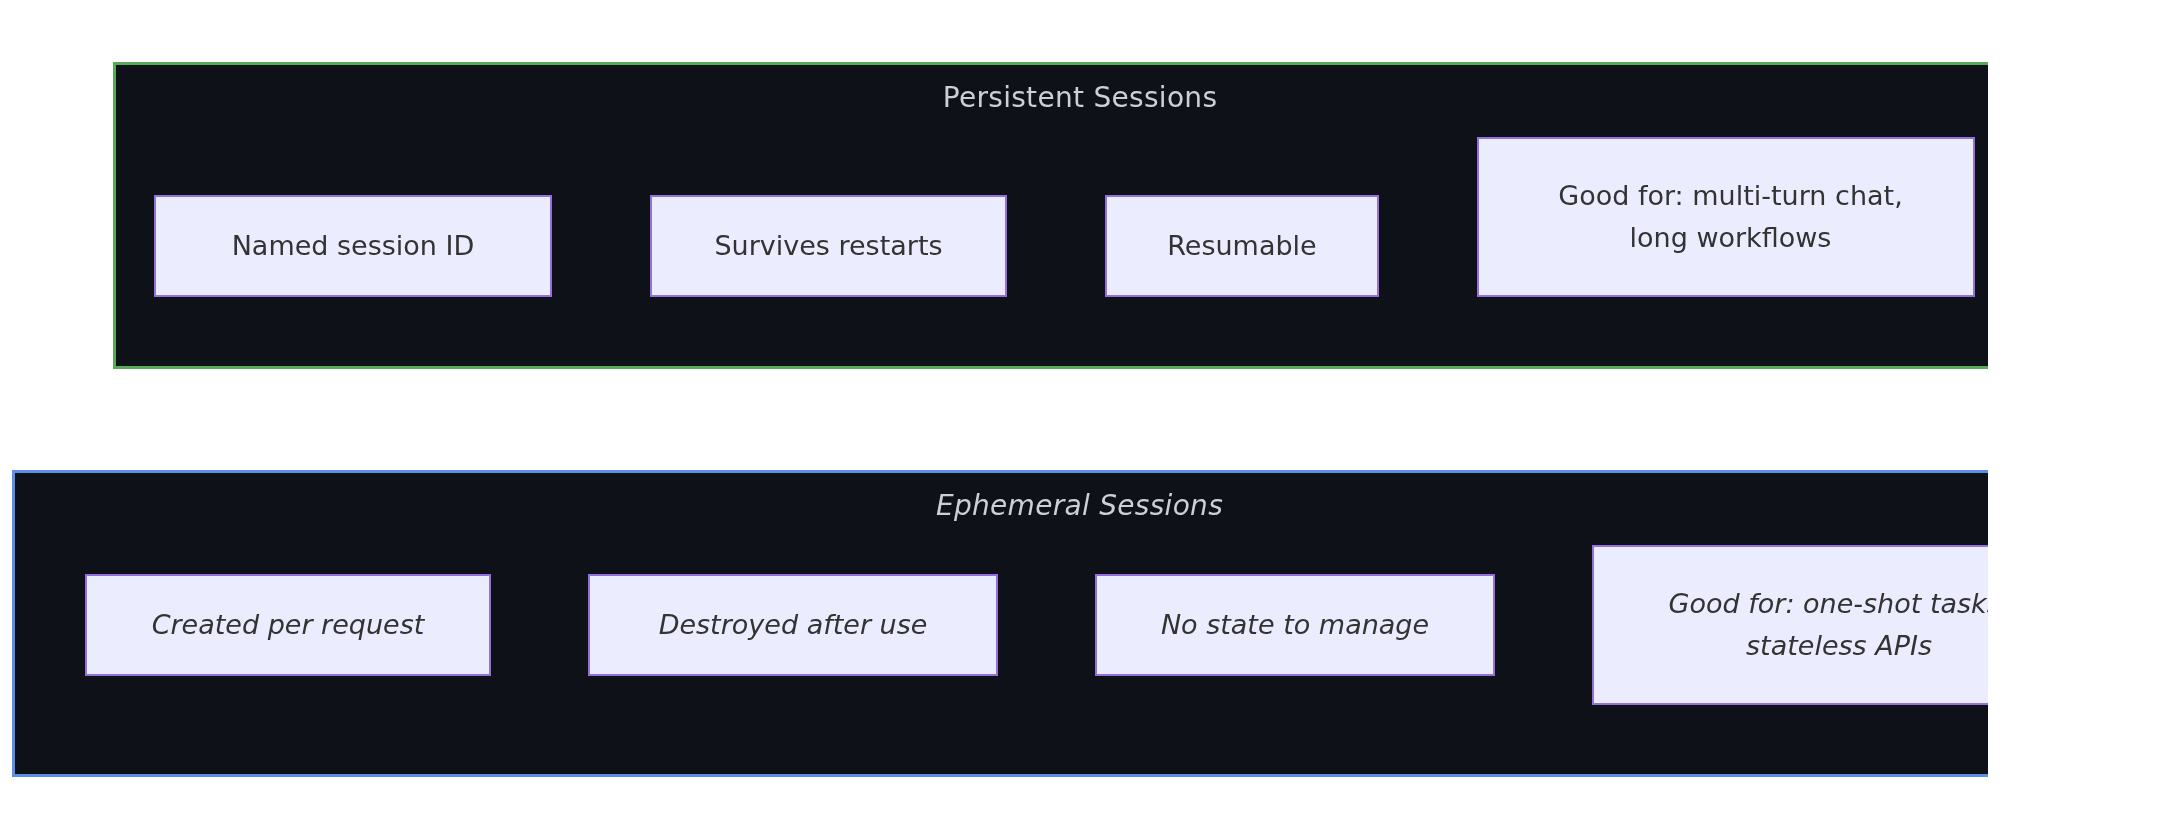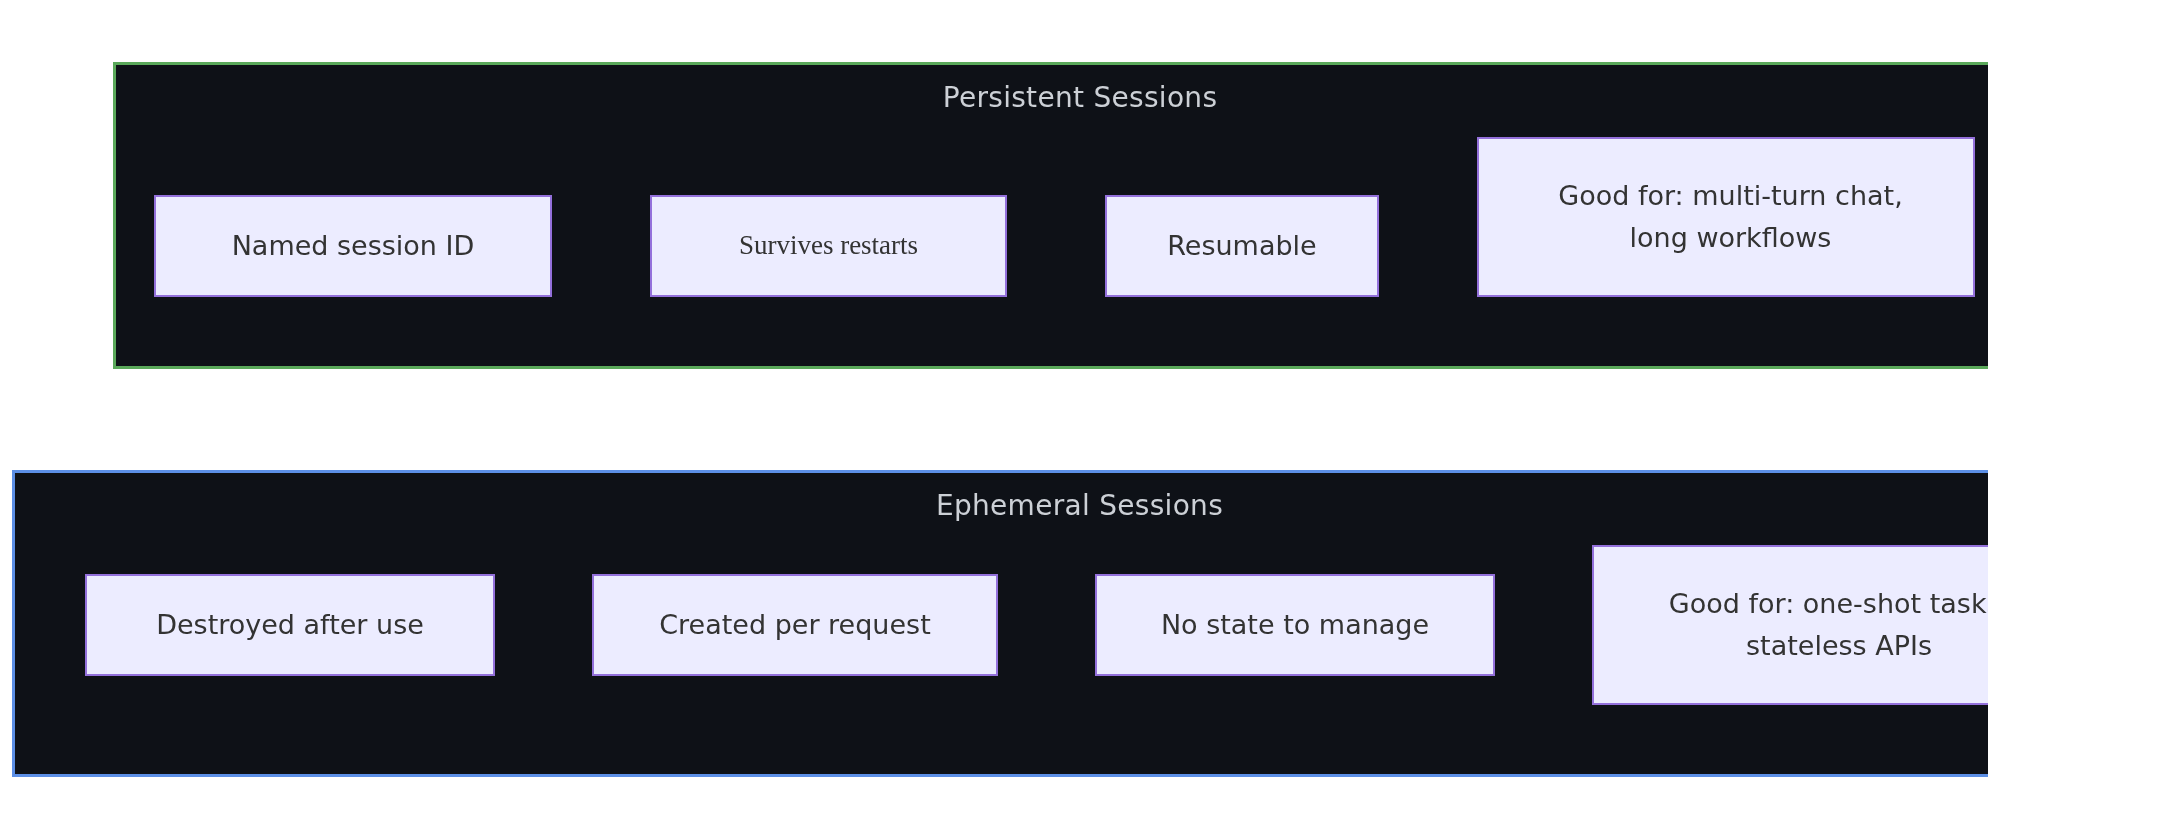--- a/index.html
+++ b/index.html
@@ -18,20 +18,21 @@
   }
   .group-persistent {
     left: 113px; top: 62px;
     width: 1934px; height: 307px;
     border: 3px solid #5aa85a;
   }
   .group-ephemeral {
     left: 12px; top: 470px;
     width: 2135px; height: 307px;
     border: 3px solid #5c8fe6;
+    font-style: italic;
   }
   .group-title {
     text-align: center;
     margin-top: 16px;
     color: #ccd0d6;
     font-size: 28px;
     font-weight: 400;
     letter-spacing: 0.3px;
   }
   .row {
@@ -52,21 +53,21 @@
     align-items: center;
     justify-content: center;
     text-align: center;
     font-size: 27px;
     line-height: 1.55;
     height: 102px;
     white-space: pre-line;
   }
   .node-goodfor { height: 160px; padding-left: 9px; }
   .p-a { width: 398px; }
-  .p-b { width: 357px; font-family: Liberation Serif, serif; }
+  .p-b { width: 357px; }
   .p-c { width: 274px; margin-top: 21px; }
   .p-d { width: 498px; }
   .e-a { width: 406px; }
   .e-b { width: 410px; }
   .e-c { width: 400px; }
   .e-d { width: 485px; }
 </style>
 </head>
 <body>
 
@@ -79,21 +80,21 @@
       <div class="node p-b">Survives restarts</div>
       <div class="node p-c">Resumable</div>
       <div class="node p-d node-goodfor">Good for: multi-turn chat,
 long workflows</div>
     </div>
   </div>
 
   <div class="group group-ephemeral">
     <div class="group-title">Ephemeral Sessions</div>
     <div class="row row-ephemeral">
+      <div class="node e-a">Created per request</div>
       <div class="node e-b">Destroyed after use</div>
-      <div class="node e-a">Created per request</div>
       <div class="node e-c">No state to manage</div>
       <div class="node e-d node-goodfor">Good for: one-shot tasks,
 stateless APIs</div>
     </div>
   </div>
 
 </div>
 
 </body></html>

